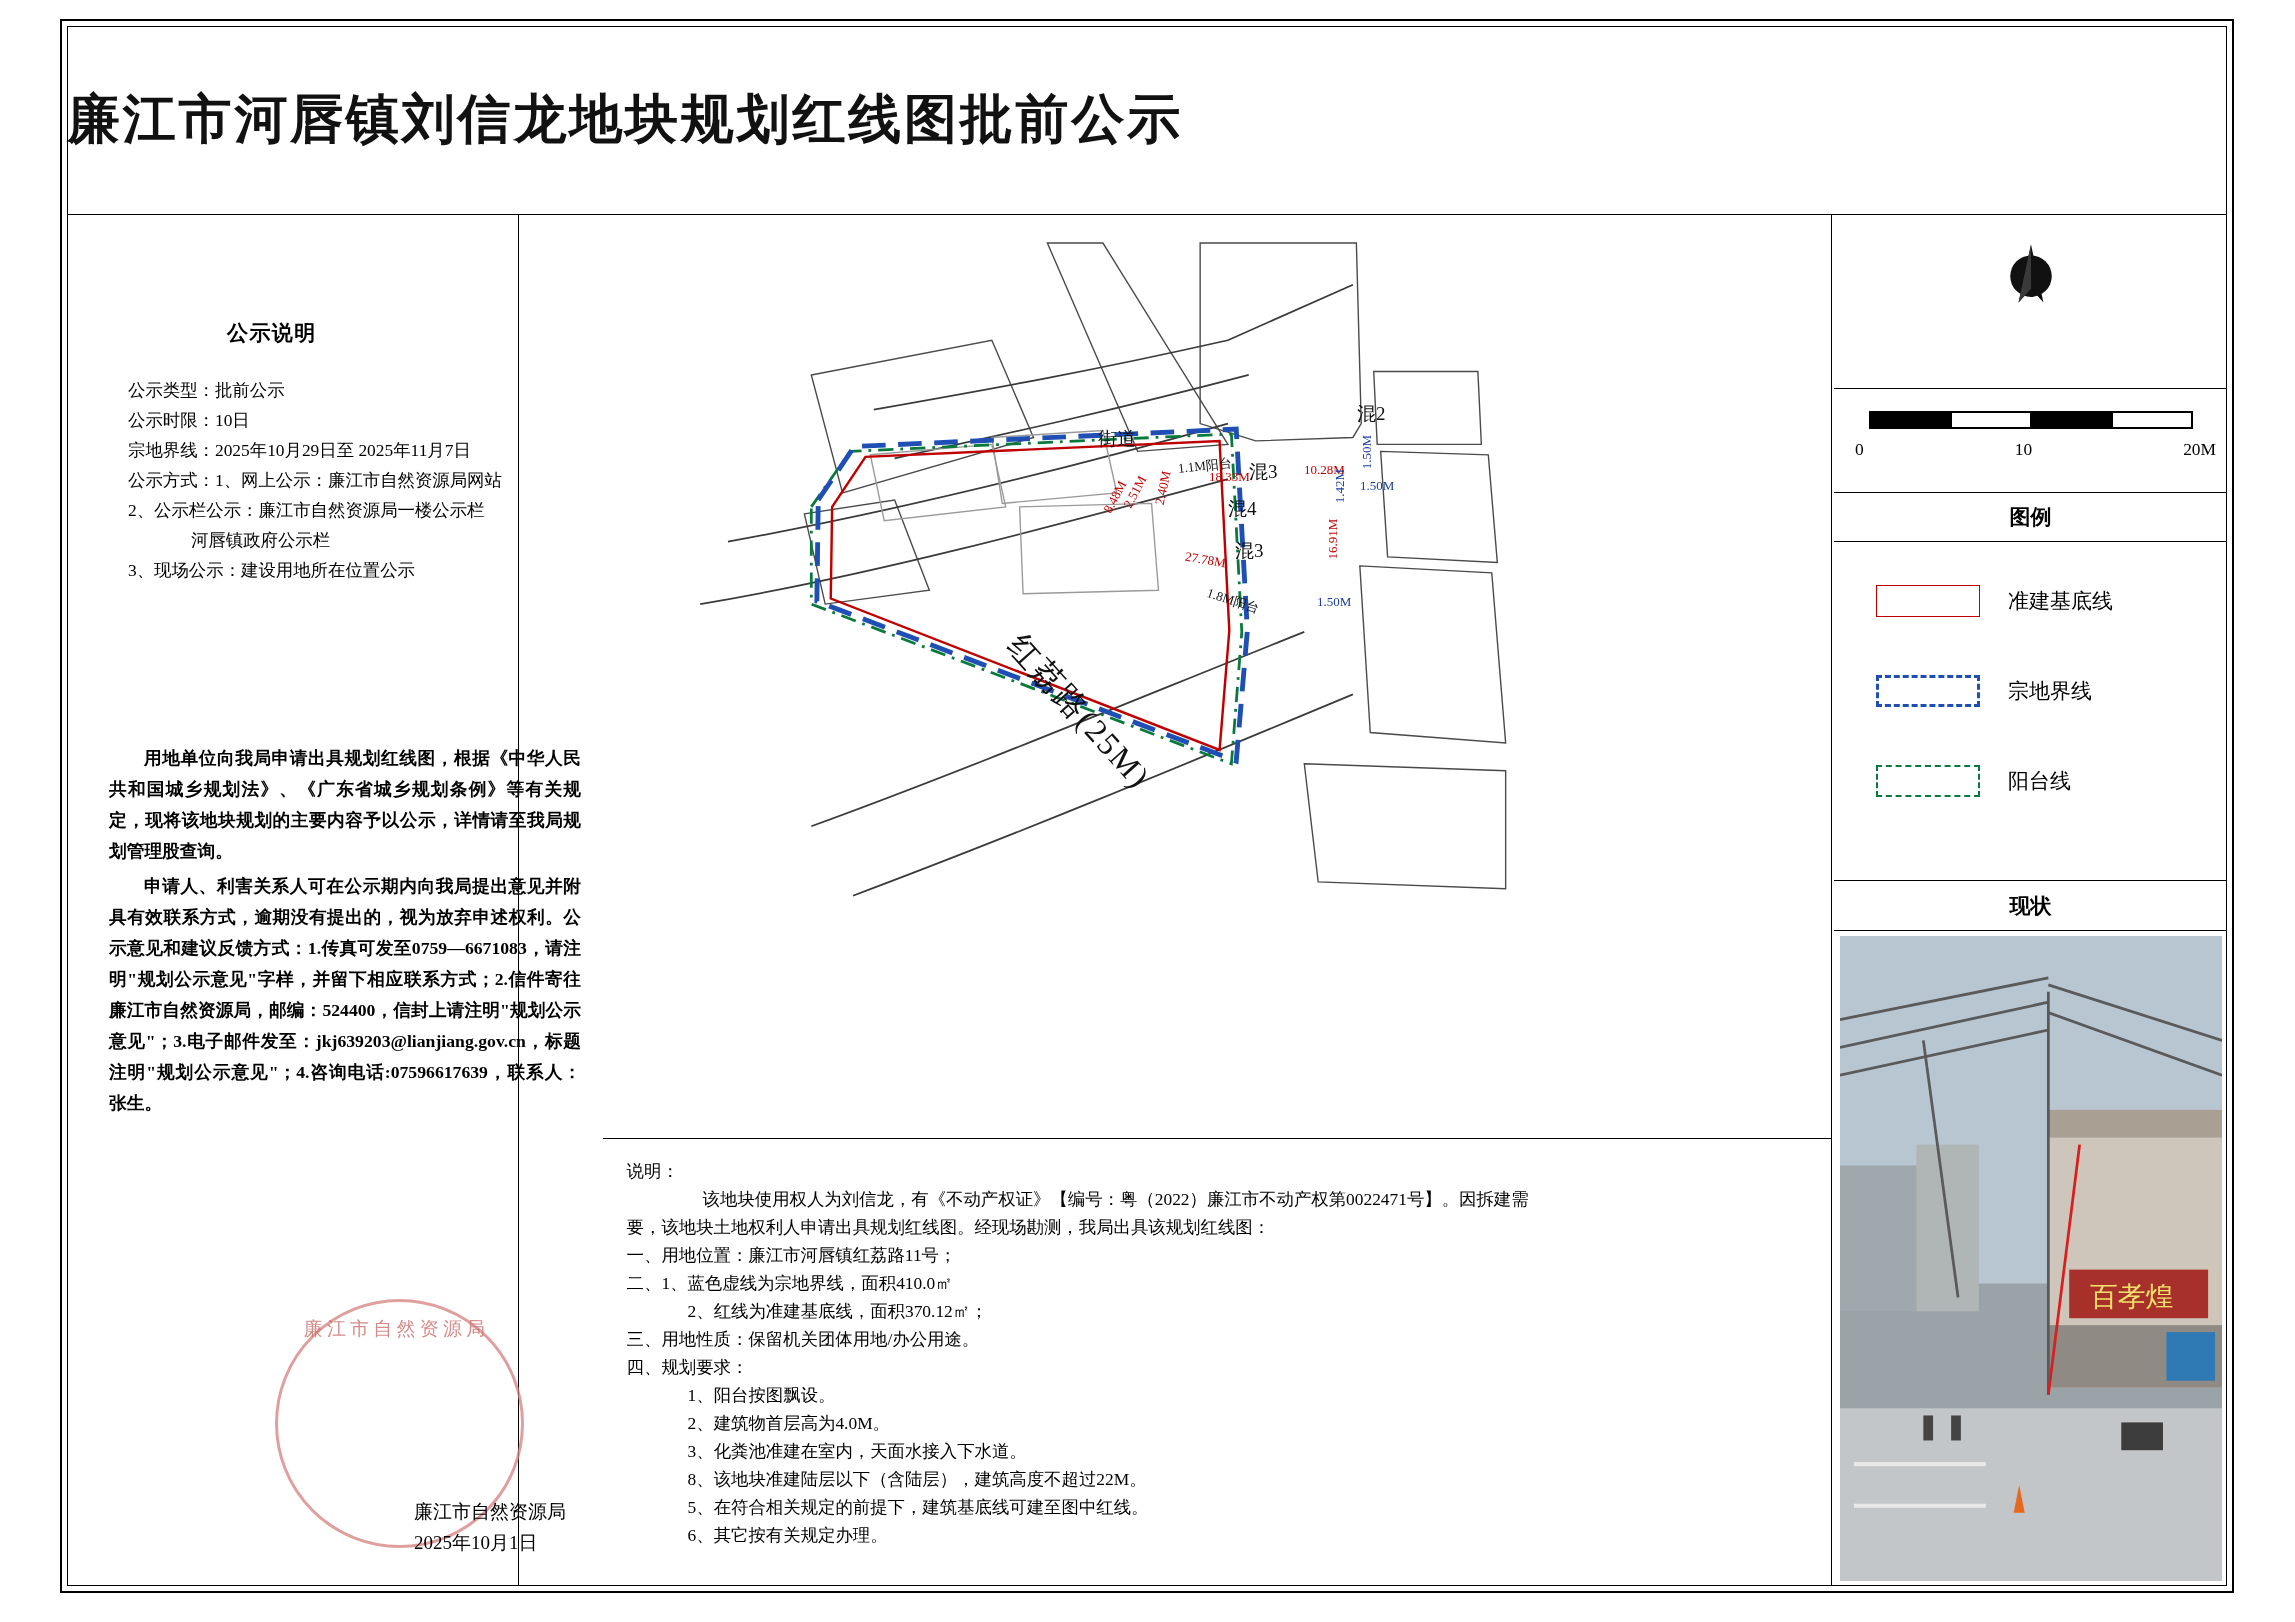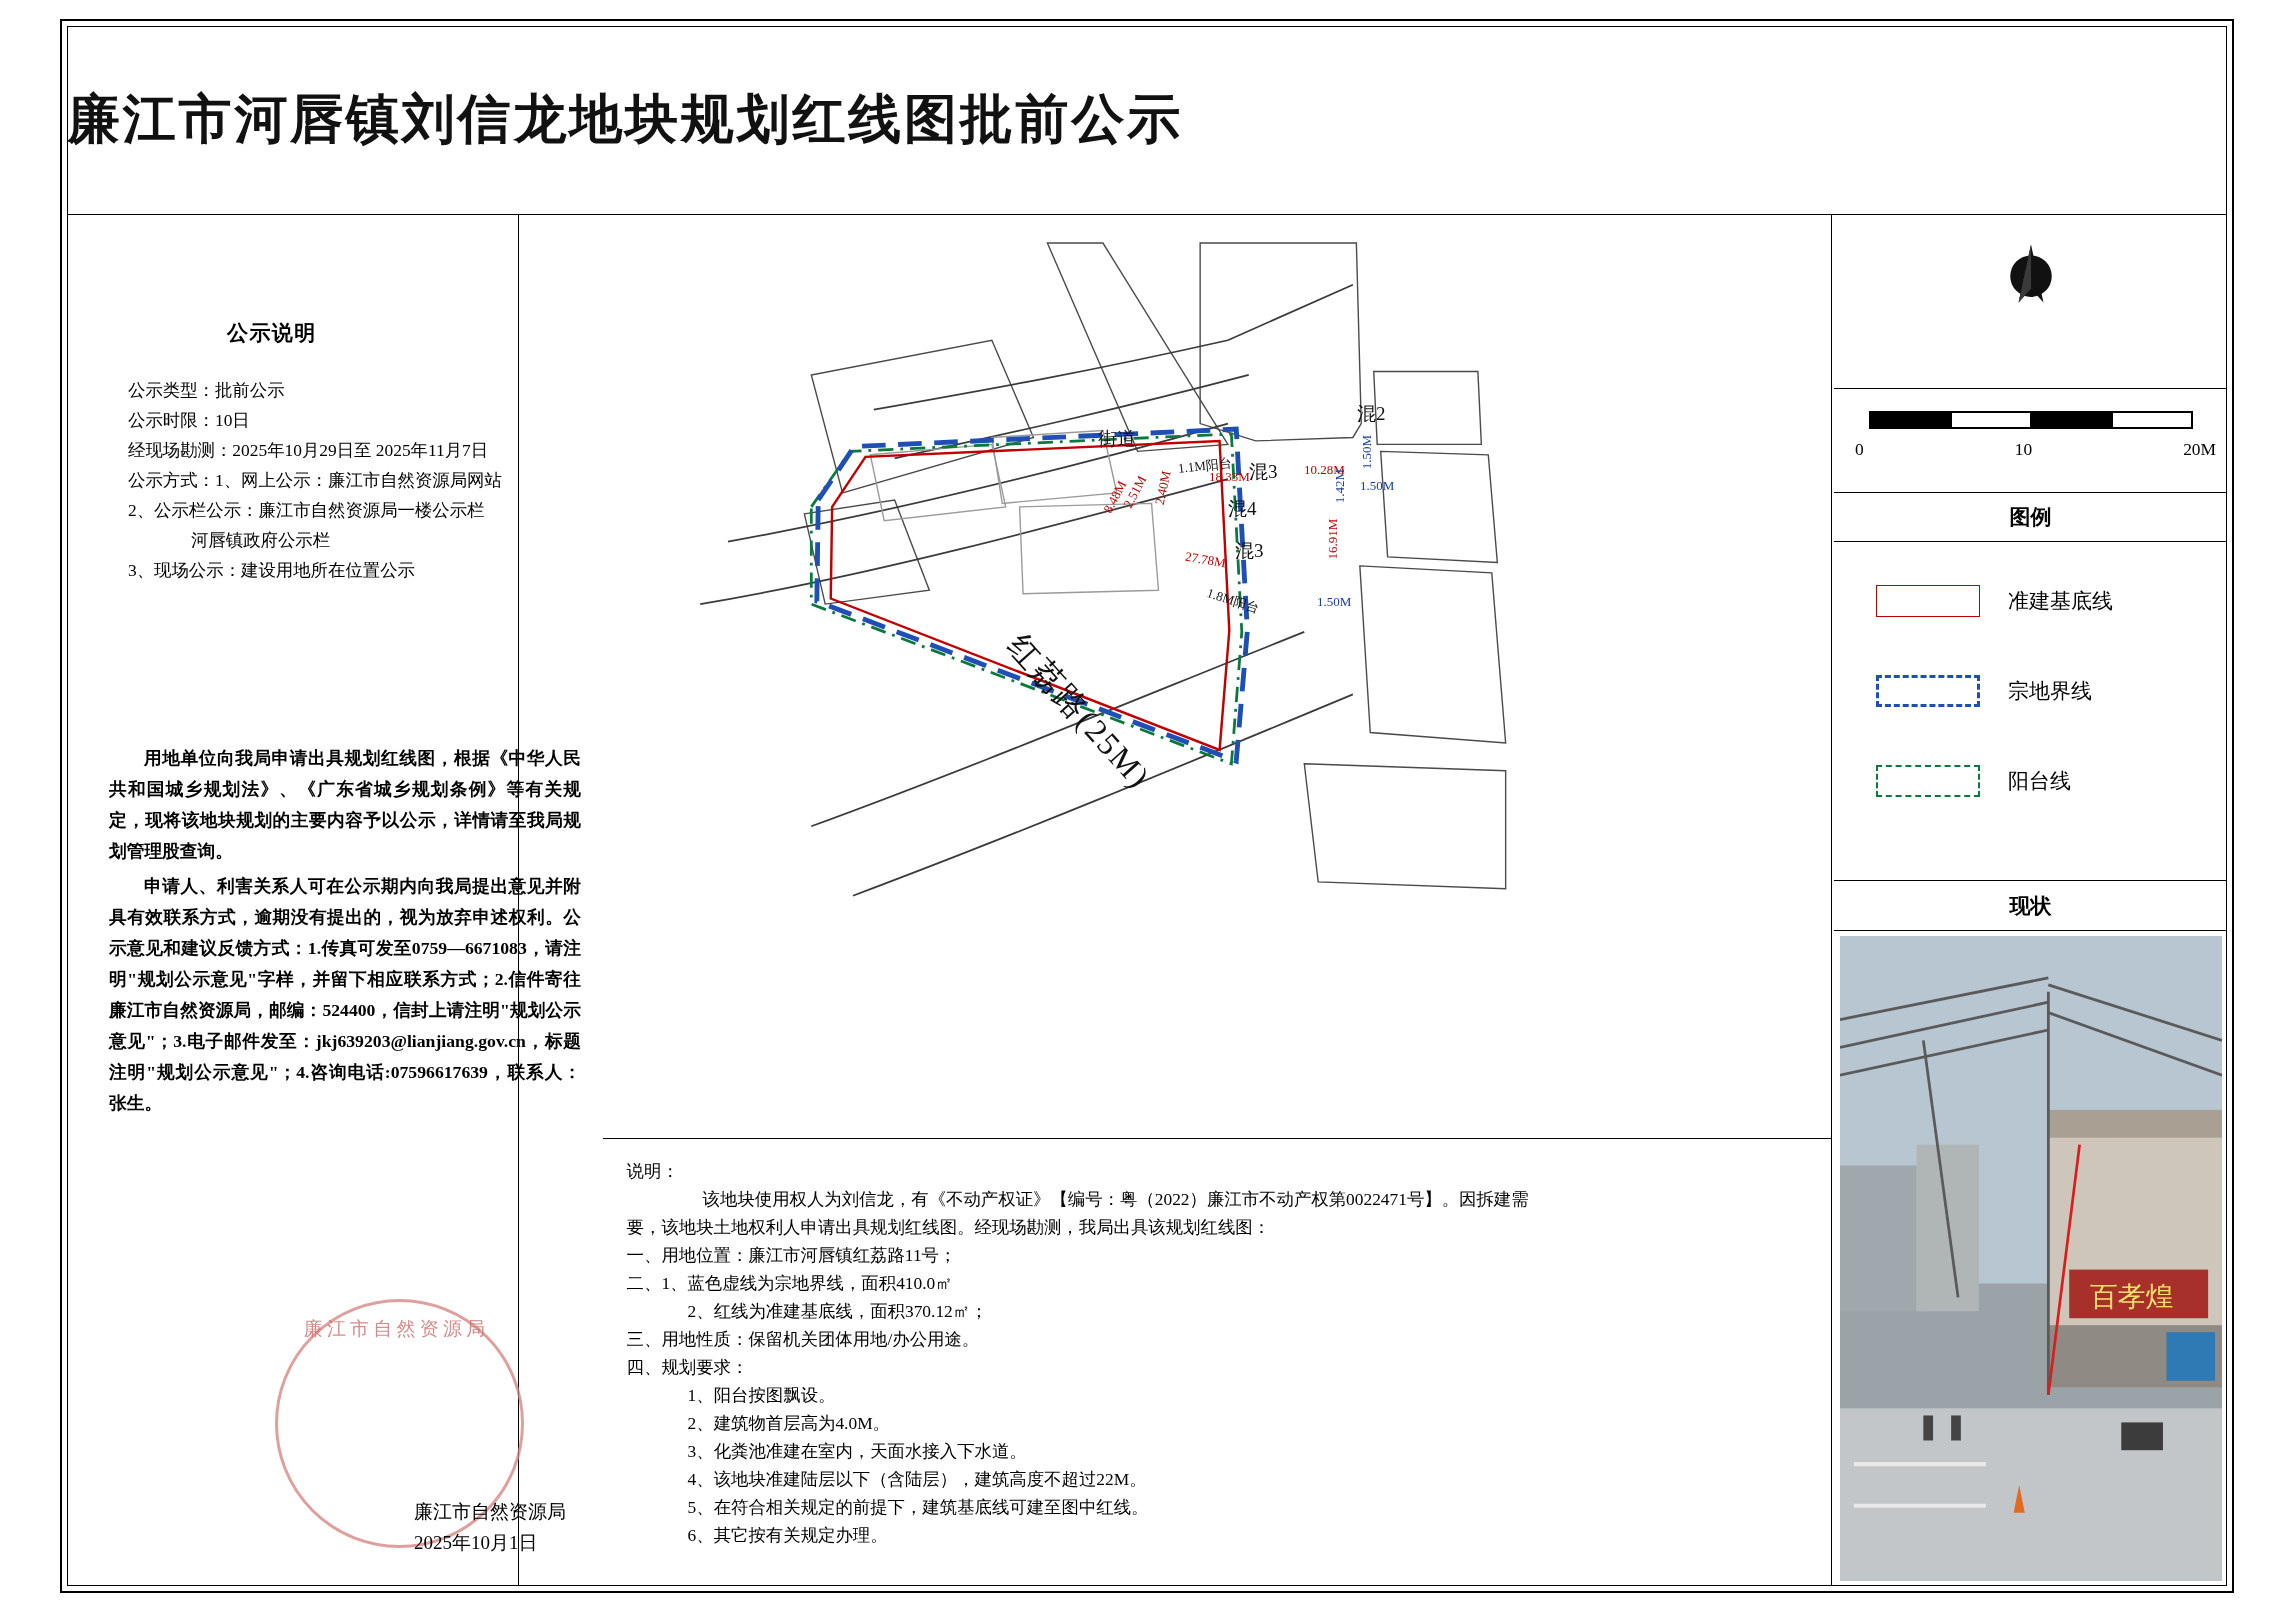--- a/index.html
+++ b/index.html
@@ -80,21 +80,21 @@
     <div class="title-text">廉江市河唇镇刘信龙地块规划红线图批前公示</div>
   </div>
 
   <div class="left-col">
 
     <div class="notice-head">公示说明</div>
 
     <div class="notice-lines">
       <div class="ln">公示类型：批前公示</div>
       <div class="ln">公示时限：10日</div>
-      <div class="ln">经现场勘测：2025年10月29日至 2025年11月7日</div>
+      <div class="ln">宗地界线：2025年10月29日至 2025年11月7日</div>
       <div class="ln">公示方式：1、网上公示：廉江市自然资源局网站</div>
       <div class="ln">2、公示栏公示：廉江市自然资源局一楼公示栏</div>
       <div class="ln indent">河唇镇政府公示栏</div>
       <div class="ln">3、现场公示：建设用地所在位置公示</div>
     </div>
 
     <div class="para-block">
       <p>用地单位向我局申请出具规划红线图，根据《中华人民共和国城乡规划法》、《广东省城乡规划条例》等有关规定，现将该地块规划的主要内容予以公示，详情请至我局规划管理股查询。</p>
       <p>申请人、利害关系人可在公示期内向我局提出意见并附具有效联系方式，逾期没有提出的，视为放弃申述权利。公示意见和建议反馈方式：1.传真可发至0759—6671083，请注明"规划公示意见"字样，并留下相应联系方式；2.信件寄往廉江市自然资源局，邮编：524400，信封上请注明"规划公示意见"；3.电子邮件发至：jkj639203@lianjiang.gov.cn，标题注明"规划公示意见"；4.咨询电话:07596617639，联系人：张生。</p>
     </div>
@@ -178,21 +178,21 @@
       <div class="n-ind3">该地块使用权人为刘信龙，有《不动产权证》【编号：粤（2022）廉江市不动产权第0022471号】。因拆建需</div>
       <div>要，该地块土地权利人申请出具规划红线图。经现场勘测，我局出具该规划红线图：</div>
       <div>一、用地位置：廉江市河唇镇红荔路11号；</div>
       <div>二、1、蓝色虚线为宗地界线，面积410.0㎡</div>
       <div class="n-ind2">2、红线为准建基底线，面积370.12㎡；</div>
       <div>三、用地性质：保留机关团体用地/办公用途。</div>
       <div>四、规划要求：</div>
       <div class="n-ind2">1、阳台按图飘设。</div>
       <div class="n-ind2">2、建筑物首层高为4.0M。</div>
       <div class="n-ind2">3、化粪池准建在室内，天面水接入下水道。</div>
-      <div class="n-ind2">4、该地块准建陆层以下（含陆层），建筑高度不超过22M。</div>
+      <div class="n-ind2">8、该地块准建陆层以下（含陆层），建筑高度不超过22M。</div>
       <div class="n-ind2">5、在符合相关规定的前提下，建筑基底线可建至图中红线。</div>
       <div class="n-ind2">6、其它按有关规定办理。</div>
     </div>
   </div>
 
   <div class="right-col">
 
     <div class="r-box compass-box">
       <svg class="compass" viewBox="0 0 60 120">
         <circle cx="30" cy="48" r="30" fill="#111"></circle>

